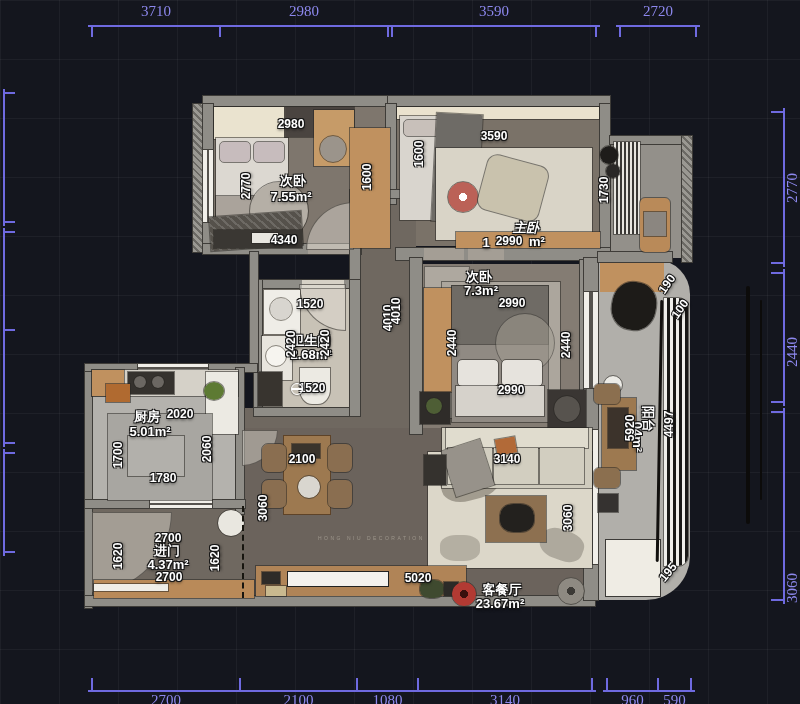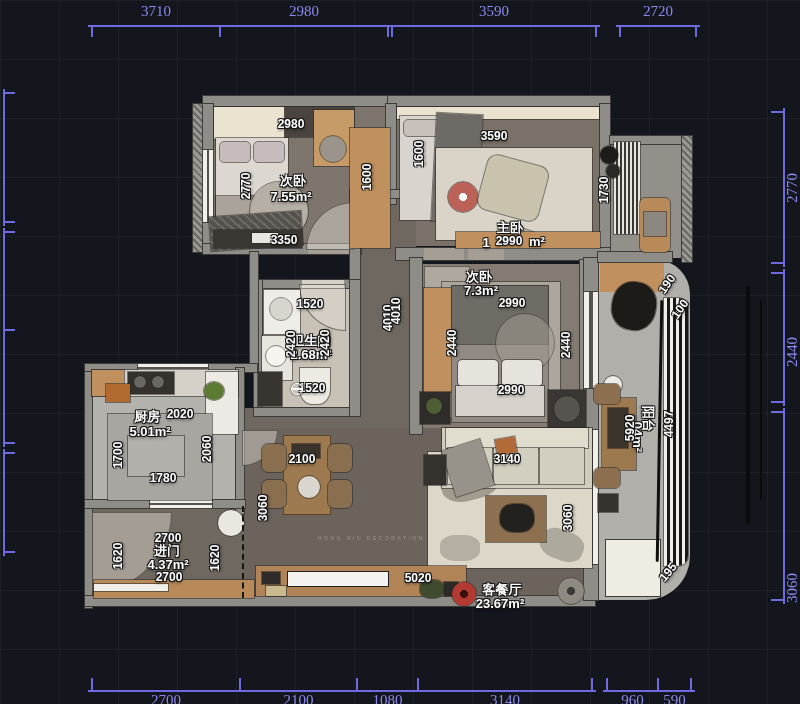--- a/index.html
+++ b/index.html
@@ -202,39 +202,39 @@
   <div class="f" style="left:664px;top:298px;width:24px;height:268px;background:repeating-linear-gradient(90deg,#efeeea 0 3px,#191816 3px 6px);border-radius:0 10px 10px 0"></div>
   <div class="scribble" style="left:658px;top:300px;width:3px;height:262px;transform:rotate(1deg);background:#12100e"></div>
   <div class="scribble" style="left:746px;top:286px;width:4px;height:238px"></div>
   <div class="scribble" style="left:760px;top:300px;width:2px;height:200px"></div>
 
   <div class="secmark" style="left:291px;top:383px"></div>
 
   <div id="labels">
       <span class="room-t" style="left: 293px; top: 181px; transform: translate(-50%, -50%) rotate(0deg);">次卧</span>
       <span class="room-t" style="left: 291px; top: 196px; transform: translate(-50%, -50%) rotate(0deg);">7.55m²</span>
-      <span class="room-t" style="left: 510px; top: 228px; transform: translate(-50%, -50%) rotate(0deg);">主卧</span>
+      <span class="room-t" style="left: 526px; top: 228px; transform: translate(-50%, -50%) rotate(0deg); font-style: italic;">主卧</span>
       <span class="room-t" style="left: 486px; top: 242px; transform: translate(-50%, -50%) rotate(0deg);">1</span>
       <span class="room-t" style="left: 537px; top: 241px; transform: translate(-50%, -50%) rotate(0deg);">m²</span>
       <span class="room-t" style="left: 479px; top: 277px; transform: translate(-50%, -50%) rotate(0deg);">次卧</span>
       <span class="room-t" style="left: 481px; top: 290px; transform: translate(-50%, -50%) rotate(0deg);">7.3m²</span>
       <span class="room-t" style="left: 311px; top: 341px; transform: translate(-50%, -50%) rotate(0deg);">卫生间</span>
       <span class="room-t" style="left: 311px; top: 354px; transform: translate(-50%, -50%) rotate(0deg);">2.68m²</span>
       <span class="room-t" style="left: 147px; top: 417px; transform: translate(-50%, -50%) rotate(0deg);">厨房</span>
       <span class="room-t" style="left: 150px; top: 431px; transform: translate(-50%, -50%) rotate(0deg);">5.01m²</span>
       <span class="room-t" style="left: 167px; top: 551px; transform: translate(-50%, -50%) rotate(0deg);">进门</span>
       <span class="room-t" style="left: 168px; top: 564px; transform: translate(-50%, -50%) rotate(0deg);">4.37m²</span>
       <span class="room-t" style="left: 502px; top: 590px; transform: translate(-50%, -50%) rotate(0deg);">客餐厅</span>
       <span class="room-t" style="left: 500px; top: 603px; transform: translate(-50%, -50%) rotate(0deg);">23.67m²</span>
       <span class="room-t" style="left: 648px; top: 419px; transform: translate(-50%, -50%) rotate(90deg);">阳台</span>
       <span class="room-t" style="left: 637px; top: 437px; transform: translate(-50%, -50%) rotate(90deg);">04m²</span>
       <span class="dim-w" style="left: 291px; top: 124px; transform: translate(-50%, -50%) rotate(0deg);">2980</span>
       <span class="dim-w" style="left: 367px; top: 177px; transform: translate(-50%, -50%) rotate(-90deg);">1600</span>
       <span class="dim-w" style="left: 246px; top: 186px; transform: translate(-50%, -50%) rotate(-90deg);">2770</span>
-      <span class="dim-w" style="left: 284px; top: 240px; transform: translate(-50%, -50%) rotate(0deg);">3350</span>
+      <span class="dim-w" style="left: 284px; top: 240px; transform: translate(-50%, -50%) rotate(0deg);">4340</span>
       <span class="dim-w" style="left: 494px; top: 136px; transform: translate(-50%, -50%) rotate(0deg);">3590</span>
       <span class="dim-w" style="left: 419px; top: 154px; transform: translate(-50%, -50%) rotate(-90deg);">1600</span>
       <span class="dim-w" style="left: 604px; top: 190px; transform: translate(-50%, -50%) rotate(-90deg);">1730</span>
       <span class="dim-w" style="left: 509px; top: 241px; transform: translate(-50%, -50%) rotate(0deg);">2990</span>
       <span class="dim-w" style="left: 512px; top: 303px; transform: translate(-50%, -50%) rotate(0deg);">2990</span>
       <span class="dim-w" style="left: 452px; top: 343px; transform: translate(-50%, -50%) rotate(-90deg);">2440</span>
       <span class="dim-w" style="left: 566px; top: 345px; transform: translate(-50%, -50%) rotate(-90deg);">2440</span>
       <span class="dim-w" style="left: 511px; top: 390px; transform: translate(-50%, -50%) rotate(0deg);">2990</span>
       <span class="dim-w" style="left: 310px; top: 304px; transform: translate(-50%, -50%) rotate(0deg);">1520</span>
       <span class="dim-w" style="left: 291px; top: 344px; transform: translate(-50%, -50%) rotate(-90deg);">2420</span>

